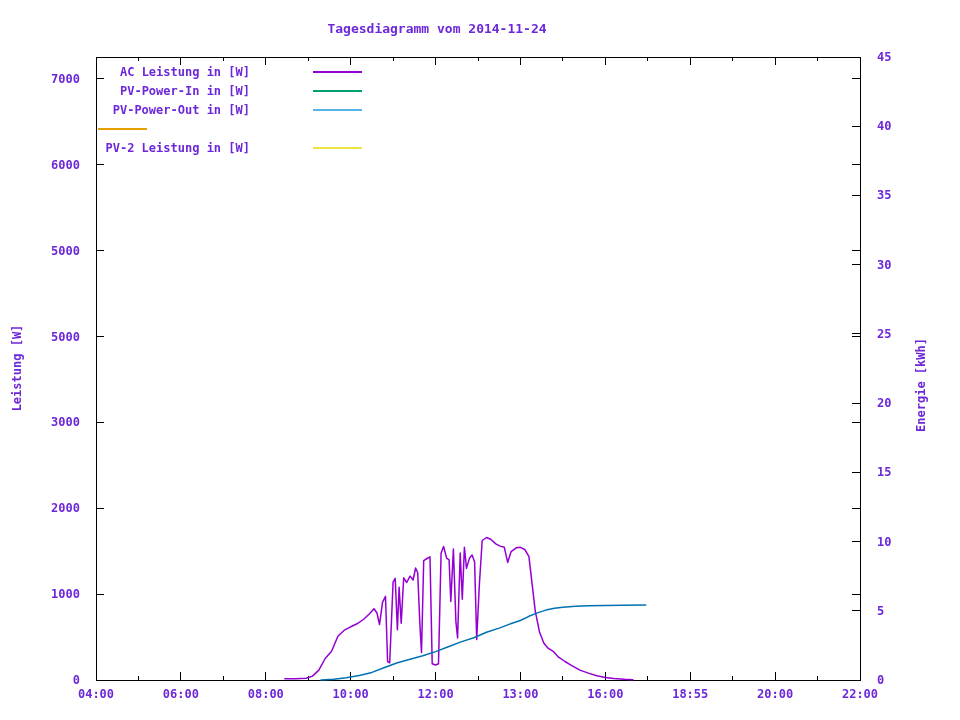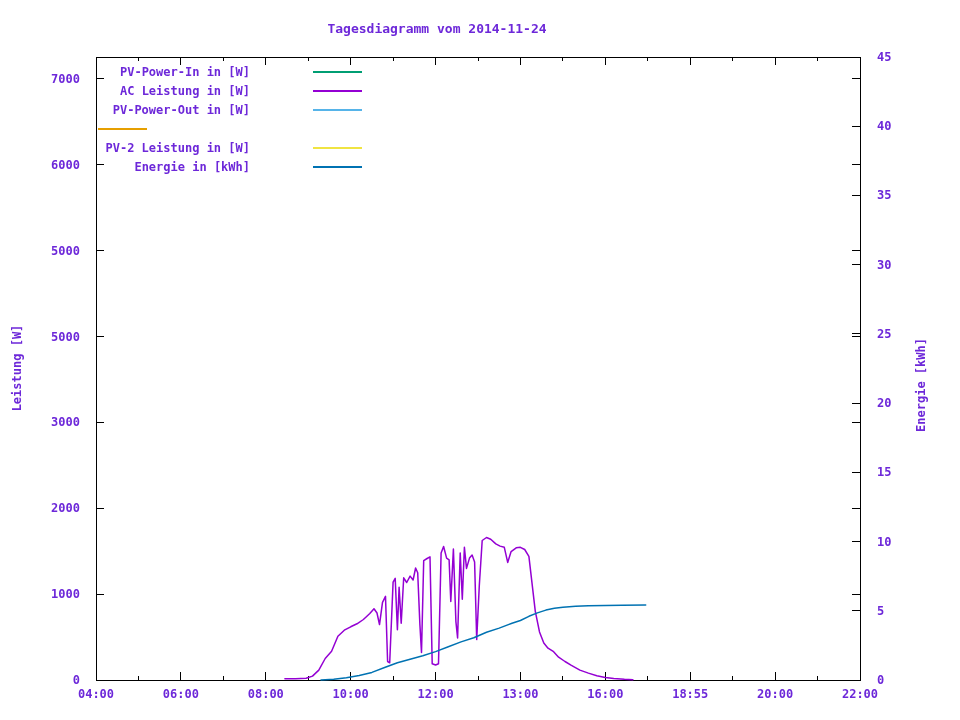--- a/index.html
+++ b/index.html
@@ -96,41 +96,37 @@
       <line x1="860" y1="264.6666666666667" x2="852" y2="264.6666666666667" stroke="#000" stroke-width="1" shape-rendering="crispEdges"></line>
       <line x1="860" y1="195.44444444444446" x2="852" y2="195.44444444444446" stroke="#000" stroke-width="1" shape-rendering="crispEdges"></line>
       <line x1="860" y1="126.22222222222217" x2="852" y2="126.22222222222217" stroke="#000" stroke-width="1" shape-rendering="crispEdges"></line>
       <line x1="860" y1="57" x2="852" y2="57" stroke="#000" stroke-width="1" shape-rendering="crispEdges"></line>
       <polyline points="284.9,678.7 295.5,678.7 306.1,678.3 312.5,676.1 318.8,670.1 325.2,658.5 331.6,651.2 337.9,636.2 344.3,630.2 350.7,626.8 357.0,623.8 363.4,619.5 369.8,613.5 374.0,608.7 377.0,613.0 379.5,624.6 382.5,602.3 385.5,596.3 387.6,661.5 389.7,662.8 393.1,582.1 395.2,578.3 397.4,629.8 399.1,587.3 401.2,623.3 403.7,577.8 406.7,582.5 410.1,576.1 413.1,580.0 415.6,568.0 417.7,572.7 419.9,624.6 421.5,652.5 423.7,560.7 427.1,558.5 430.0,556.8 432.2,663.7 435.6,665.0 438.5,663.7 441.1,552.9 443.6,546.5 446.6,558.1 449.1,559.8 450.8,601.4 453.4,549.1 455.9,621.6 457.6,637.9 460.2,552.9 462.3,599.3 464.4,547.3 466.5,568.4 469.5,558.1 472.1,555.1 474.6,561.9 476.7,639.6 479.3,585.6 482.2,540.5 486.5,537.5 490.7,539.2 495.8,543.9 500.1,546.1 504.3,547.3 507.7,562.4 511.1,551.6 516.2,547.8 520.4,547.3 524.7,549.5 528.9,556.4 535.3,611.3 539.5,631.9 543.8,643.1 548.0,648.2 553.6,651.7 558.6,657.2 565.0,661.5 571.4,665.4 579.9,670.1 588.4,673.1 596.8,675.7 605.3,677.4 613.8,678.5 624.4,679.3 632.9,679.7" fill="none" stroke="#9400D3" stroke-width="1.5" stroke-linejoin="round" stroke-linecap="round"></polyline>
       <polyline points="321.0,680.0 333.7,679.2 346.4,677.8 359.2,675.6 371.9,672.4 384.6,667.5 397.4,662.7 410.1,659.2 422.8,655.8 435.6,651.6 448.3,646.8 461.0,641.9 473.8,637.8 486.5,632.2 499.2,628.1 512.0,623.2 520.4,620.5 528.9,616.3 537.4,612.9 545.9,610.1 554.4,608.3 562.9,607.2 575.6,606.3 588.4,605.8 605.3,605.4 622.3,605.2 645.7,605.1" fill="none" stroke="#0072B2" stroke-width="1.5" stroke-linejoin="round" stroke-linecap="round"></polyline>
     </svg>
 
   <div id="legend">
       <div class="lg-row">
+        <div class="lg-label">AC Leistung in [W]</div>
+        <div class="lg-line" style="border-top-color: rgb(148, 0, 211);"></div>
+      </div>
+      <div class="lg-row">
         <div class="lg-label">PV-Power-In in [W]</div>
         <div class="lg-line" style="border-top-color: rgb(0, 158, 115);"></div>
-      </div>
-      <div class="lg-row">
-        <div class="lg-label">AC Leistung in [W]</div>
-        <div class="lg-line" style="border-top-color: rgb(148, 0, 211);"></div>
       </div>
       <div class="lg-row">
         <div class="lg-label">PV-Power-Out in [W]</div>
         <div class="lg-line" style="border-top-color: rgb(86, 180, 233);"></div>
       </div>
       <div class="lg-row">
         <div class="lg-line" style="border-top-color: rgb(230, 159, 0);"></div>
       </div>
       <div class="lg-row">
         <div class="lg-label">PV-2 Leistung in [W]</div>
         <div class="lg-line" style="border-top-color: rgb(240, 228, 66);"></div>
-      </div>
-      <div class="lg-row">
-        <div class="lg-label">Energie in [kWh]</div>
-        <div class="lg-line" style="border-top-color: rgb(0, 114, 178);"></div>
       </div>
     </div>
 
   <div id="ticklabels">
       <div class="abs tick-label xtick" style="left:96px;top:688px;">04:00</div>
       <div class="abs tick-label xtick" style="left:180.88888888888889px;top:688px;">06:00</div>
       <div class="abs tick-label xtick" style="left:265.77777777777777px;top:688px;">08:00</div>
       <div class="abs tick-label xtick" style="left:350.66666666666663px;top:688px;">10:00</div>
       <div class="abs tick-label xtick" style="left:435.55555555555554px;top:688px;">12:00</div>
       <div class="abs tick-label xtick" style="left:520.4444444444445px;top:688px;">13:00</div>

